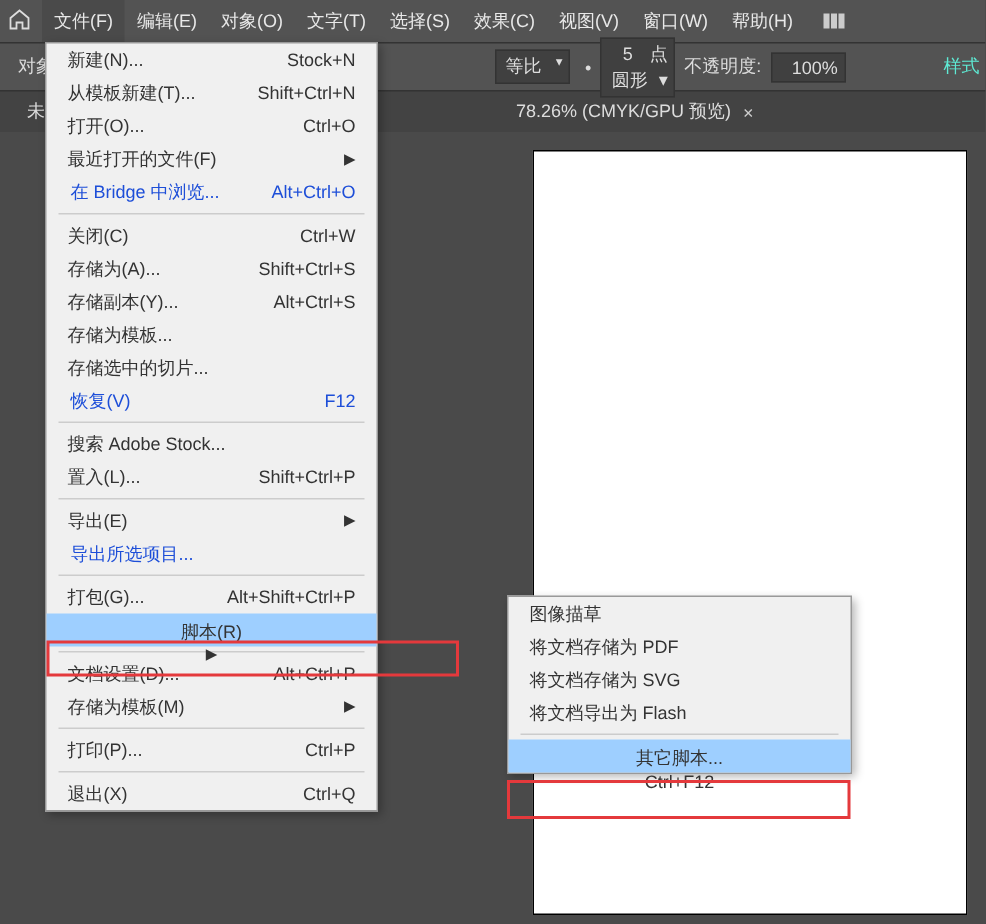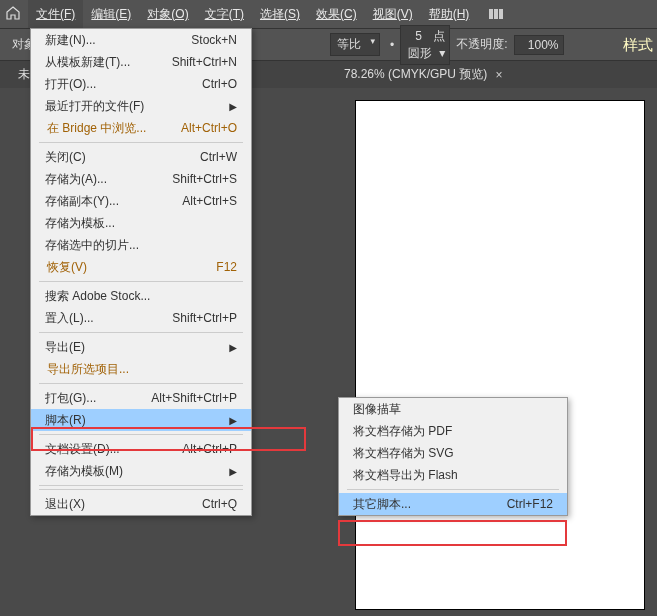--- a/index.html
+++ b/index.html
@@ -1,62 +1,63 @@
 <!DOCTYPE html>
 <html><head>
 <meta charset="utf-8">
 <style>
 * { margin: 0; padding: 0; box-sizing: border-box; font-family: "Microsoft YaHei", sans-serif; }
 body { background: #4a4a4a; width: 657px; height: 616px; overflow: hidden; position: relative; }
 .menubar { background: #535353; height: 28px; display: flex; align-items: center; padding-left: 28px; color: #e8e8e8; font-size: 12px; }
-.menubar-item { padding: 0 8px; height: 100%; display: flex; align-items: center; cursor: pointer; text-decoration: underline; }
+.menubar-item { padding: 0 8px; height: 100%; display: flex; align-items: center; cursor: pointer; }
 .menubar-item.active { background: #4a4a4a; }
 .home-icon { position: absolute; left: 6px; top: 6px; color: #e8e8e8; }
 .toolbar { background: #535353; height: 32px; display: flex; align-items: center; padding-left: 8px; color: #ddd; font-size: 12px; border-top: 1px solid #333; }
 .toolbar span { margin: 0 4px; }
 .toolbar .dropdown { background: #404040; border: 1px solid #333; padding: 2px 18px 2px 6px; margin: 0 4px; position: relative; text-align: right; }
 .toolbar .dropdown::after { content: '▾'; position: absolute; right: 4px; font-size: 9px; }
 .toolbar .numinput { background: #404040; border: 1px solid #333; padding: 2px 4px; margin: 0 2px; width: 50px; display: inline-block; text-align: right; }
 .tabbar { background: #434343; height: 28px; display: flex; align-items: center; padding-left: 8px; font-size: 12px; color: #ddd; border-top: 1px solid #333; }
 .tab { padding: 0 10px; display: flex; align-items: center; height: 100%; }
 .tab-close { margin-left: 8px; color: #ccc; cursor: pointer; }
 .canvas-area { position: absolute; left: 355px; top: 100px; width: 290px; height: 510px; background: #fff; border: 1px solid #000; }
 .dropdown-menu { position: absolute; background: #f0f0f0; border: 1px solid #999; box-shadow: 2px 2px 6px rgba(0,0,0,0.3); font-size: 12px; color: #333; z-index: 10; }
 .menu-file { left: 30px; top: 28px; width: 222px; }
 .menu-item { display: flex; justify-content: space-between; align-items: center; padding: 4px 14px; height: 22px; cursor: pointer; }
-.menu-item.disabled { color: #a16207; padding-left: 16px; }
-.menu-item.highlighted { background: #9ecfff; }
+.menu-item.disabled { color: #1d4ed8; padding-left: 16px; }
+.menu-item.highlighted { background: #9ecfff; flex-direction: column; }
 .menu-sep { height: 1px; background: #ccc; margin: 3px 8px; }
 .menu-arrow { font-size: 10px; }
 .submenu { left: 338px; top: 397px; width: 230px; }
 .red-box { position: absolute; border: 2px solid #e4393c; pointer-events: none; z-index: 20; }
 .red-box.rb1 { left: 31px; top: 427px; width: 275px; height: 24px; }
 .red-box.rb2 { left: 338px; top: 520px; width: 229px; height: 26px; }
 .opacity-label { color: #ddd; font-size: 12px; }
-.style-btn { position: absolute; right: 4px; top: 36px; color: #fef9c3; font-size: 15px; }
+.style-btn { position: absolute; right: 4px; top: 36px; color: #5eead4; font-size: 12px; }
 .layout-icon { margin-left: 12px; display: flex; gap: 1px; }
 .layout-icon div { width: 4px; height: 10px; background: #ccc; }
 </style>
 </head>
 <body>
 
 <span class="home-icon">
 <svg width="14" height="14" viewBox="0 0 14 14">
       <path d="M7 1 L13 6 L13 13 L9 13 L9 9 L5 9 L5 13 L1 13 L1 6 Z" fill="none" stroke="#ddd" stroke-width="1.2"></path>
     </svg>
 </span>
 
 <div class="menubar" id="menubar">
     <div class="menubar-item active">文件(F)</div>
     <div class="menubar-item">编辑(E)</div>
     <div class="menubar-item">对象(O)</div>
     <div class="menubar-item">文字(T)</div>
     <div class="menubar-item">选择(S)</div>
     <div class="menubar-item">效果(C)</div>
     <div class="menubar-item">视图(V)</div>
+    <div class="menubar-item">窗口(W)</div>
     <div class="menubar-item">帮助(H)</div>
     <div class="layout-icon">
       <div></div>
       <div></div>
       <div></div>
     </div>
   </div>
 
 <div class="toolbar">
   <span>对象</span>
@@ -150,20 +151,24 @@
     <div class="menu-sep"></div>
     <div class="menu-item">
       <span>文档设置(D)...</span>
       <span>Alt+Ctrl+P</span>
     </div>
     <div class="menu-item">
       <span>存储为模板(M)</span>
       <span class="menu-arrow">▶</span>
     </div>
     <div class="menu-sep"></div>
+    <div class="menu-item">
+      <span>打印(P)...</span>
+      <span>Ctrl+P</span>
+    </div>
     <div class="menu-sep"></div>
     <div class="menu-item">
       <span>退出(X)</span>
       <span>Ctrl+Q</span>
     </div>
   </div>
 <div class="dropdown-menu submenu" id="submenu">
     <div class="menu-item">
       <span>图像描草</span>
     </div>

